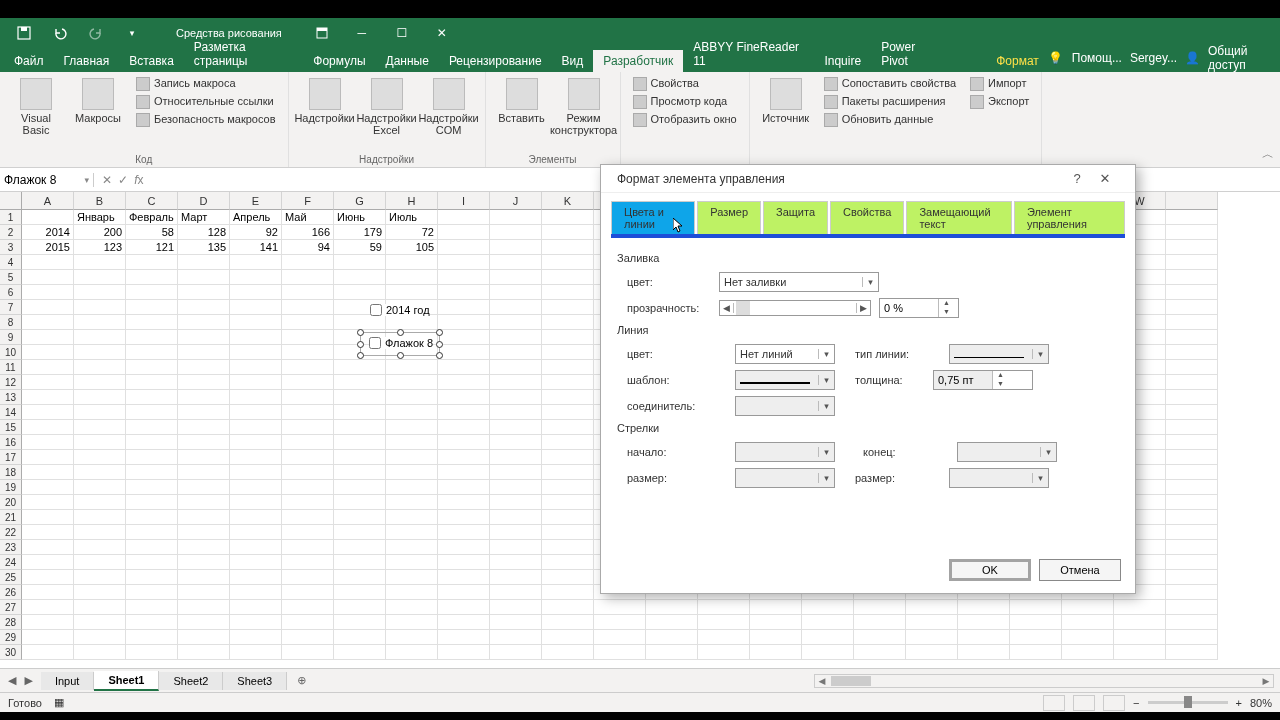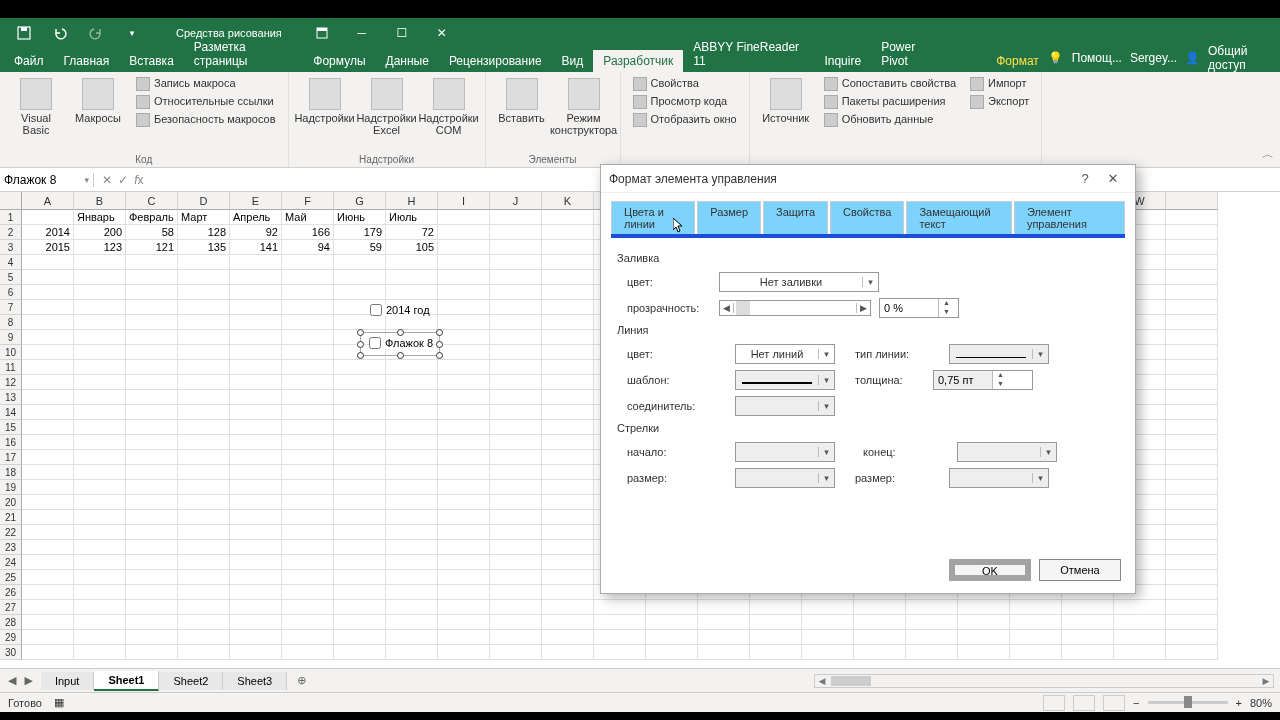--- a/index.html
+++ b/index.html
@@ -70,51 +70,51 @@
 
 
 .status-bar { height: 20px; background: #f3f2f1; border-top: 1px solid #ccc; display: flex; align-items: center; font-size: 11px; padding: 0 8px; color: #333; }
 .status-bar .right { margin-left: auto; display: flex; align-items: center; gap: 8px; }
 .view-btn { width: 22px; height: 16px; border: 1px solid #ccc; cursor: pointer; }
 .zoom-slider { width: 80px; height: 3px; background: #ccc; position: relative; }
 .zoom-slider .thumb { position: absolute; width: 8px; height: 12px; background: #888; top: -5px; left: 36px; }
 
 
 .dialog { position: absolute; top: 146px; left: 600px; width: 536px; height: 430px; background: #fff; border: 1px solid #aaa; box-shadow: 4px 4px 12px rgba(0,0,0,0.3); font-size: 11px; color: #333; }
-.dlg-title { height: 28px; display: flex; align-items: center; padding: 0 8px; border-bottom: 1px solid #eee; }
+.dlg-title { height: 28px; display: flex; align-items: center; padding: 0 16px; border-bottom: 1px solid #eee; }
 .dlg-title .title-text { flex: 1; font-size: 12px; }
 .dlg-title .dlg-btn { width: 28px; text-align: center; cursor: pointer; font-size: 13px; color: #555; }
 .dlg-tabs { display: flex; padding: 8px 10px 0; gap: 2px; }
-.dlg-tab { padding: 4px 12px; border: 1px solid #ccc; border-bottom: none; cursor: pointer; background: #7dd3fc; font-size: 11px; }
-.dlg-tab.active { background: #7dd3fc; position: relative; z-index: 2; }
+.dlg-tab { padding: 4px 12px; border: 1px solid #ccc; border-bottom: none; cursor: pointer; background: #bef264; font-size: 11px; }
+.dlg-tab.active { background: #0ea5e9; position: relative; z-index: 2; }
 .dlg-body { border-top: 4px solid #1d4ed8; margin: 0 10px; padding: 10px 6px; }
 .section-label { font-size: 11px; margin: 4px 0 8px; color: #333; }
 .form-row { display: flex; align-items: center; gap: 8px; margin: 6px 0; }
 .form-row label { width: 84px; text-align: left; }
 .form-row label.wide { width: 84px; }
 .combo { display: flex; border: 1px solid #999; height: 20px; align-items: center; background: #fff; }
 .combo.disabled { background: #eee; }
-.combo span { flex: 1; text-align: center; font-size: 11px; padding: 0 4px; }
+.combo span { flex: 1; font-size: 11px; padding: 0 4px; }
 .combo .arrow { width: 16px; border-left: 1px solid #bbb; text-align: center; color: #555; font-size: 9px; cursor: pointer; }
 .combo.w160 { width: 160px; }
 .combo.w100 { width: 100px; margin-left: 16px; }
 .slider-track { width: 152px; height: 16px; border: 1px solid #999; display: flex; align-items: center; position: relative; }
 .slider-track .arrow-btn { width: 14px; text-align: center; border-right: 1px solid #bbb; cursor: pointer; font-size: 9px; color: #555; }
 .slider-track .arrow-btn.r { border-right: none; border-left: 1px solid #bbb; }
 .slider-track .sl-thumb { width: 14px; height: 14px; background: #ddd; position: absolute; left: 16px; }
 .spinner { display: flex; border: 1px solid #999; height: 20px; width: 80px; }
 .spinner input { border: none; width: 58px; padding: 0 4px; font-size: 11px; outline: none; }
 .spinner.disabled input { background: #eee; }
 .spin-btns { width: 16px; display: flex; flex-direction: column; border-left: 1px solid #bbb; }
 .spin-btns div { flex: 1; text-align: center; font-size: 7px; cursor: pointer; color: #555; }
 .line-sample { display: inline-block; width: 70px; border-top: 1px solid #000; }
 .line-sample.thick { border-top-width: 2px; }
 .dlg-footer { position: absolute; bottom: 12px; right: 14px; display: flex; gap: 8px; }
 .dlg-footer button { width: 82px; height: 22px; border: 1px solid #888; background: #f5f5f5; font-size: 11px; cursor: pointer; }
-.dlg-footer button.primary { border: 6px solid #a3a3a3; }
+.dlg-footer button.primary { border: 3px solid #a3a3a3; }
 
 .cursor { position: absolute; top: 200px; left: 673px; width: 12px; height: 16px; pointer-events: none; z-index: 999; }
 </style>
 </head>
 <body>
 
 <div class="app">
 
   <div class="titlebar">
     <div class="qat">

